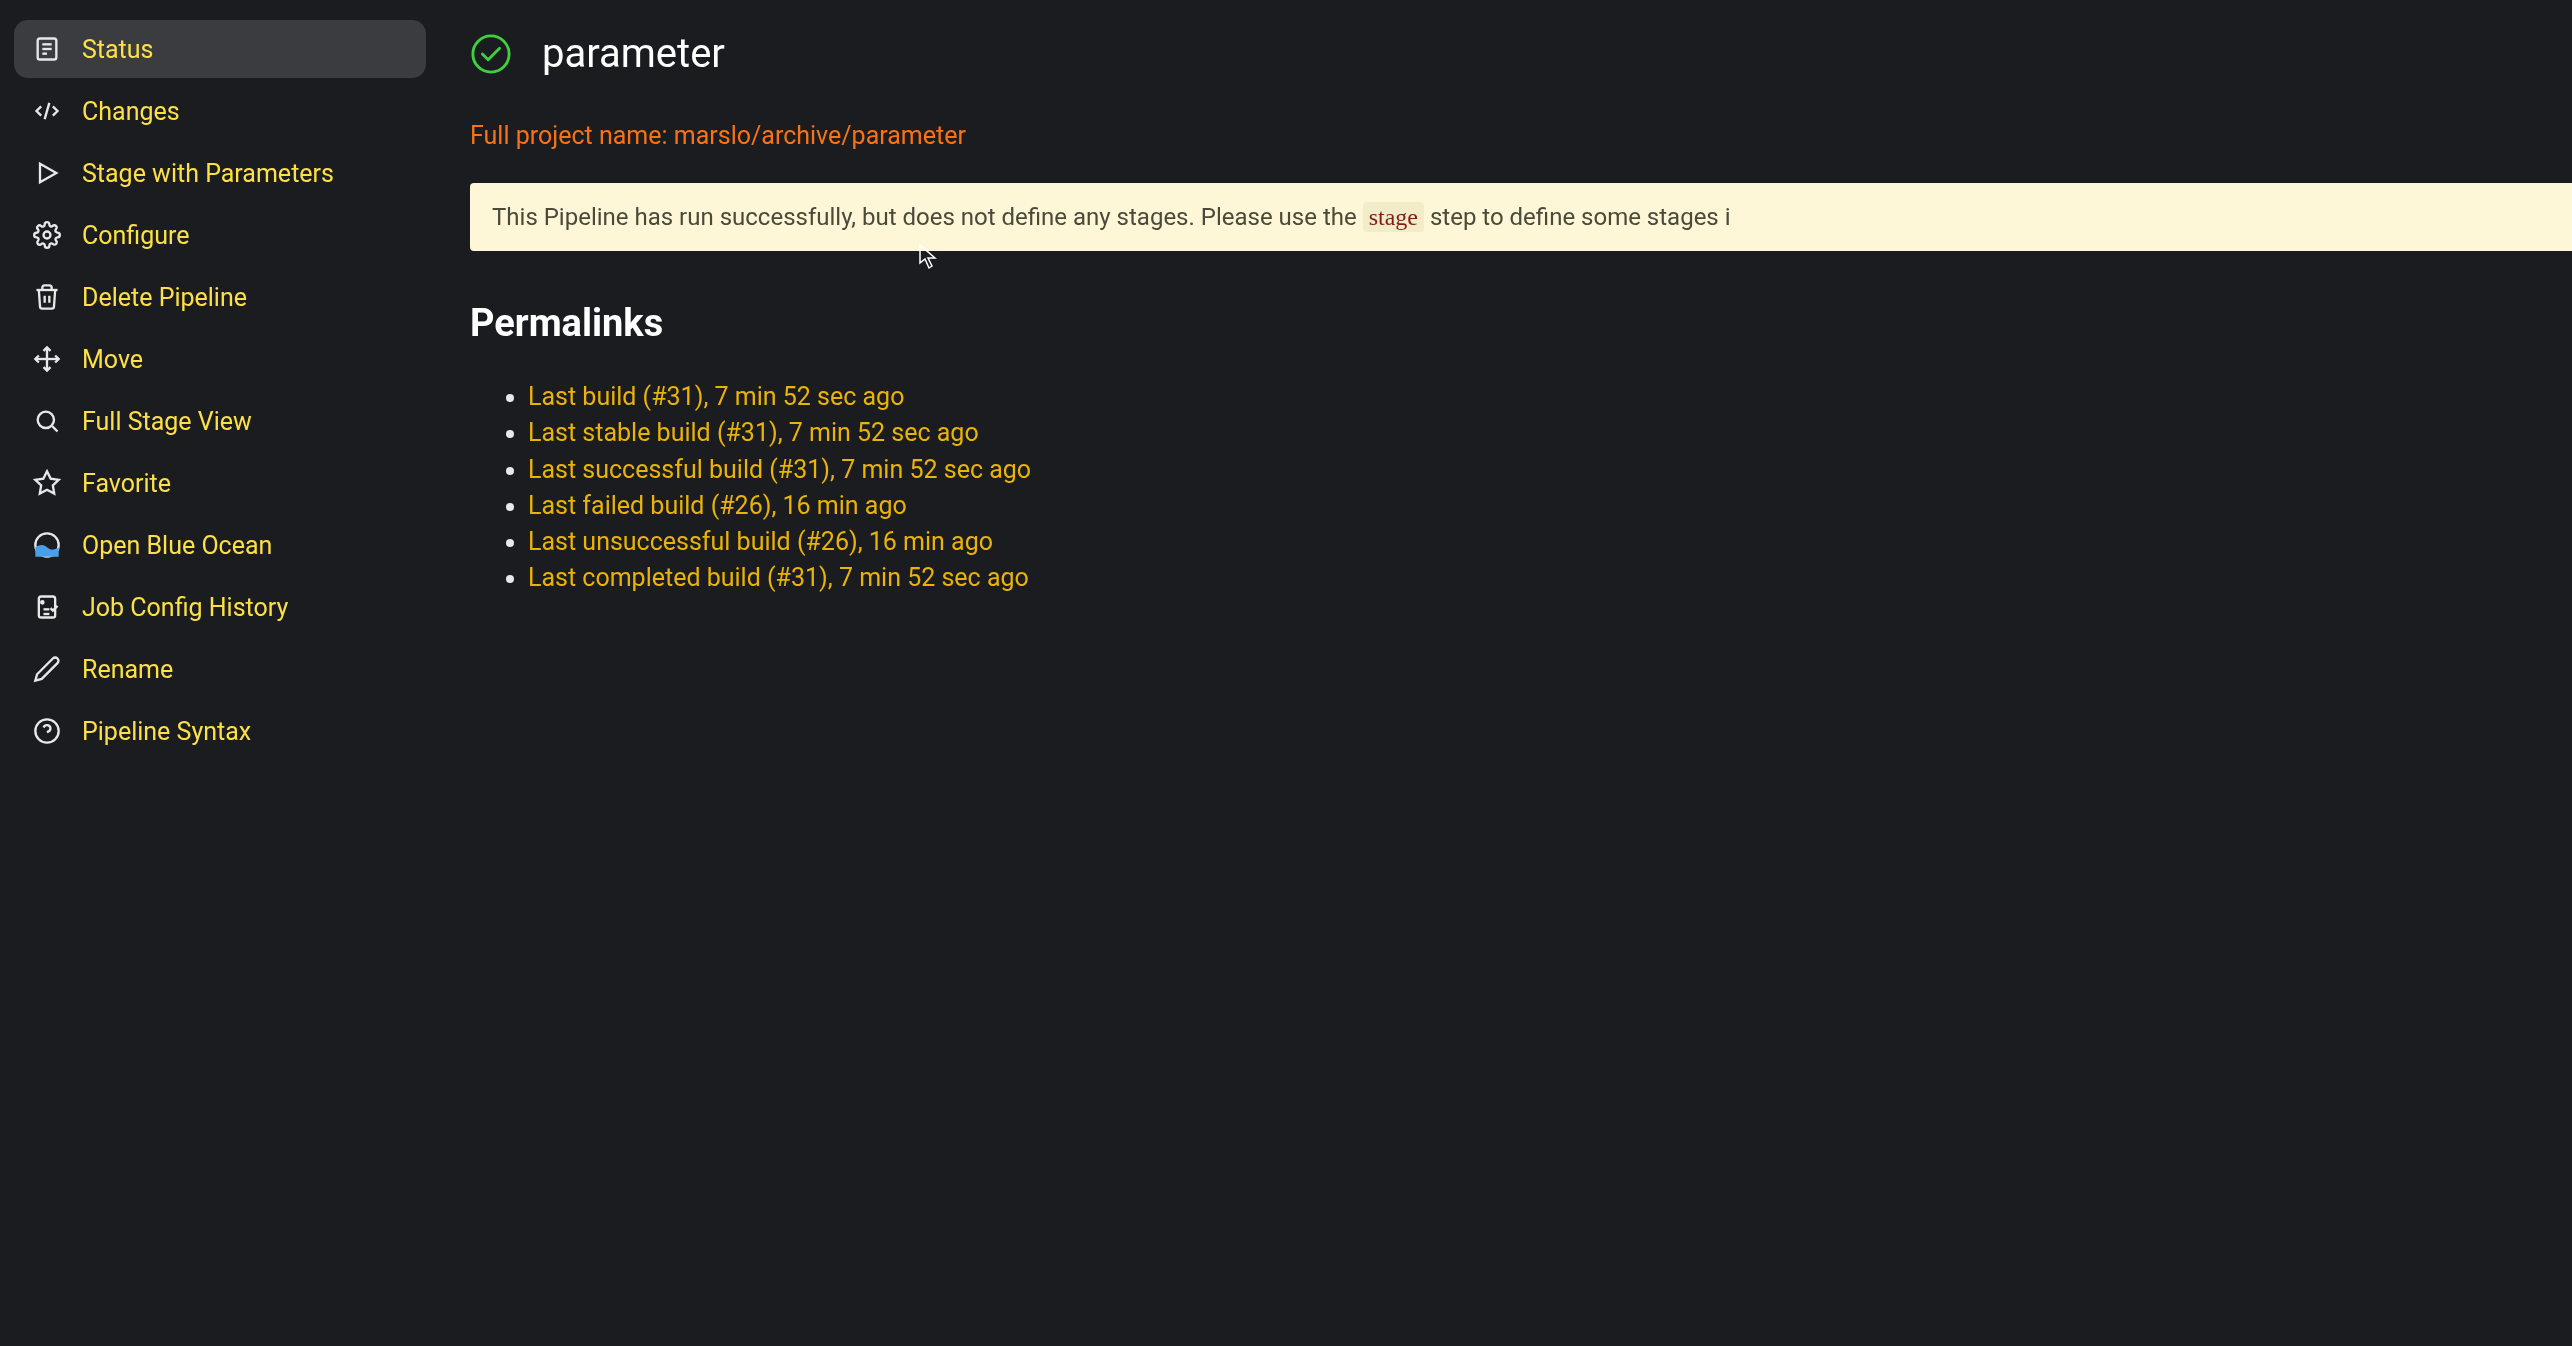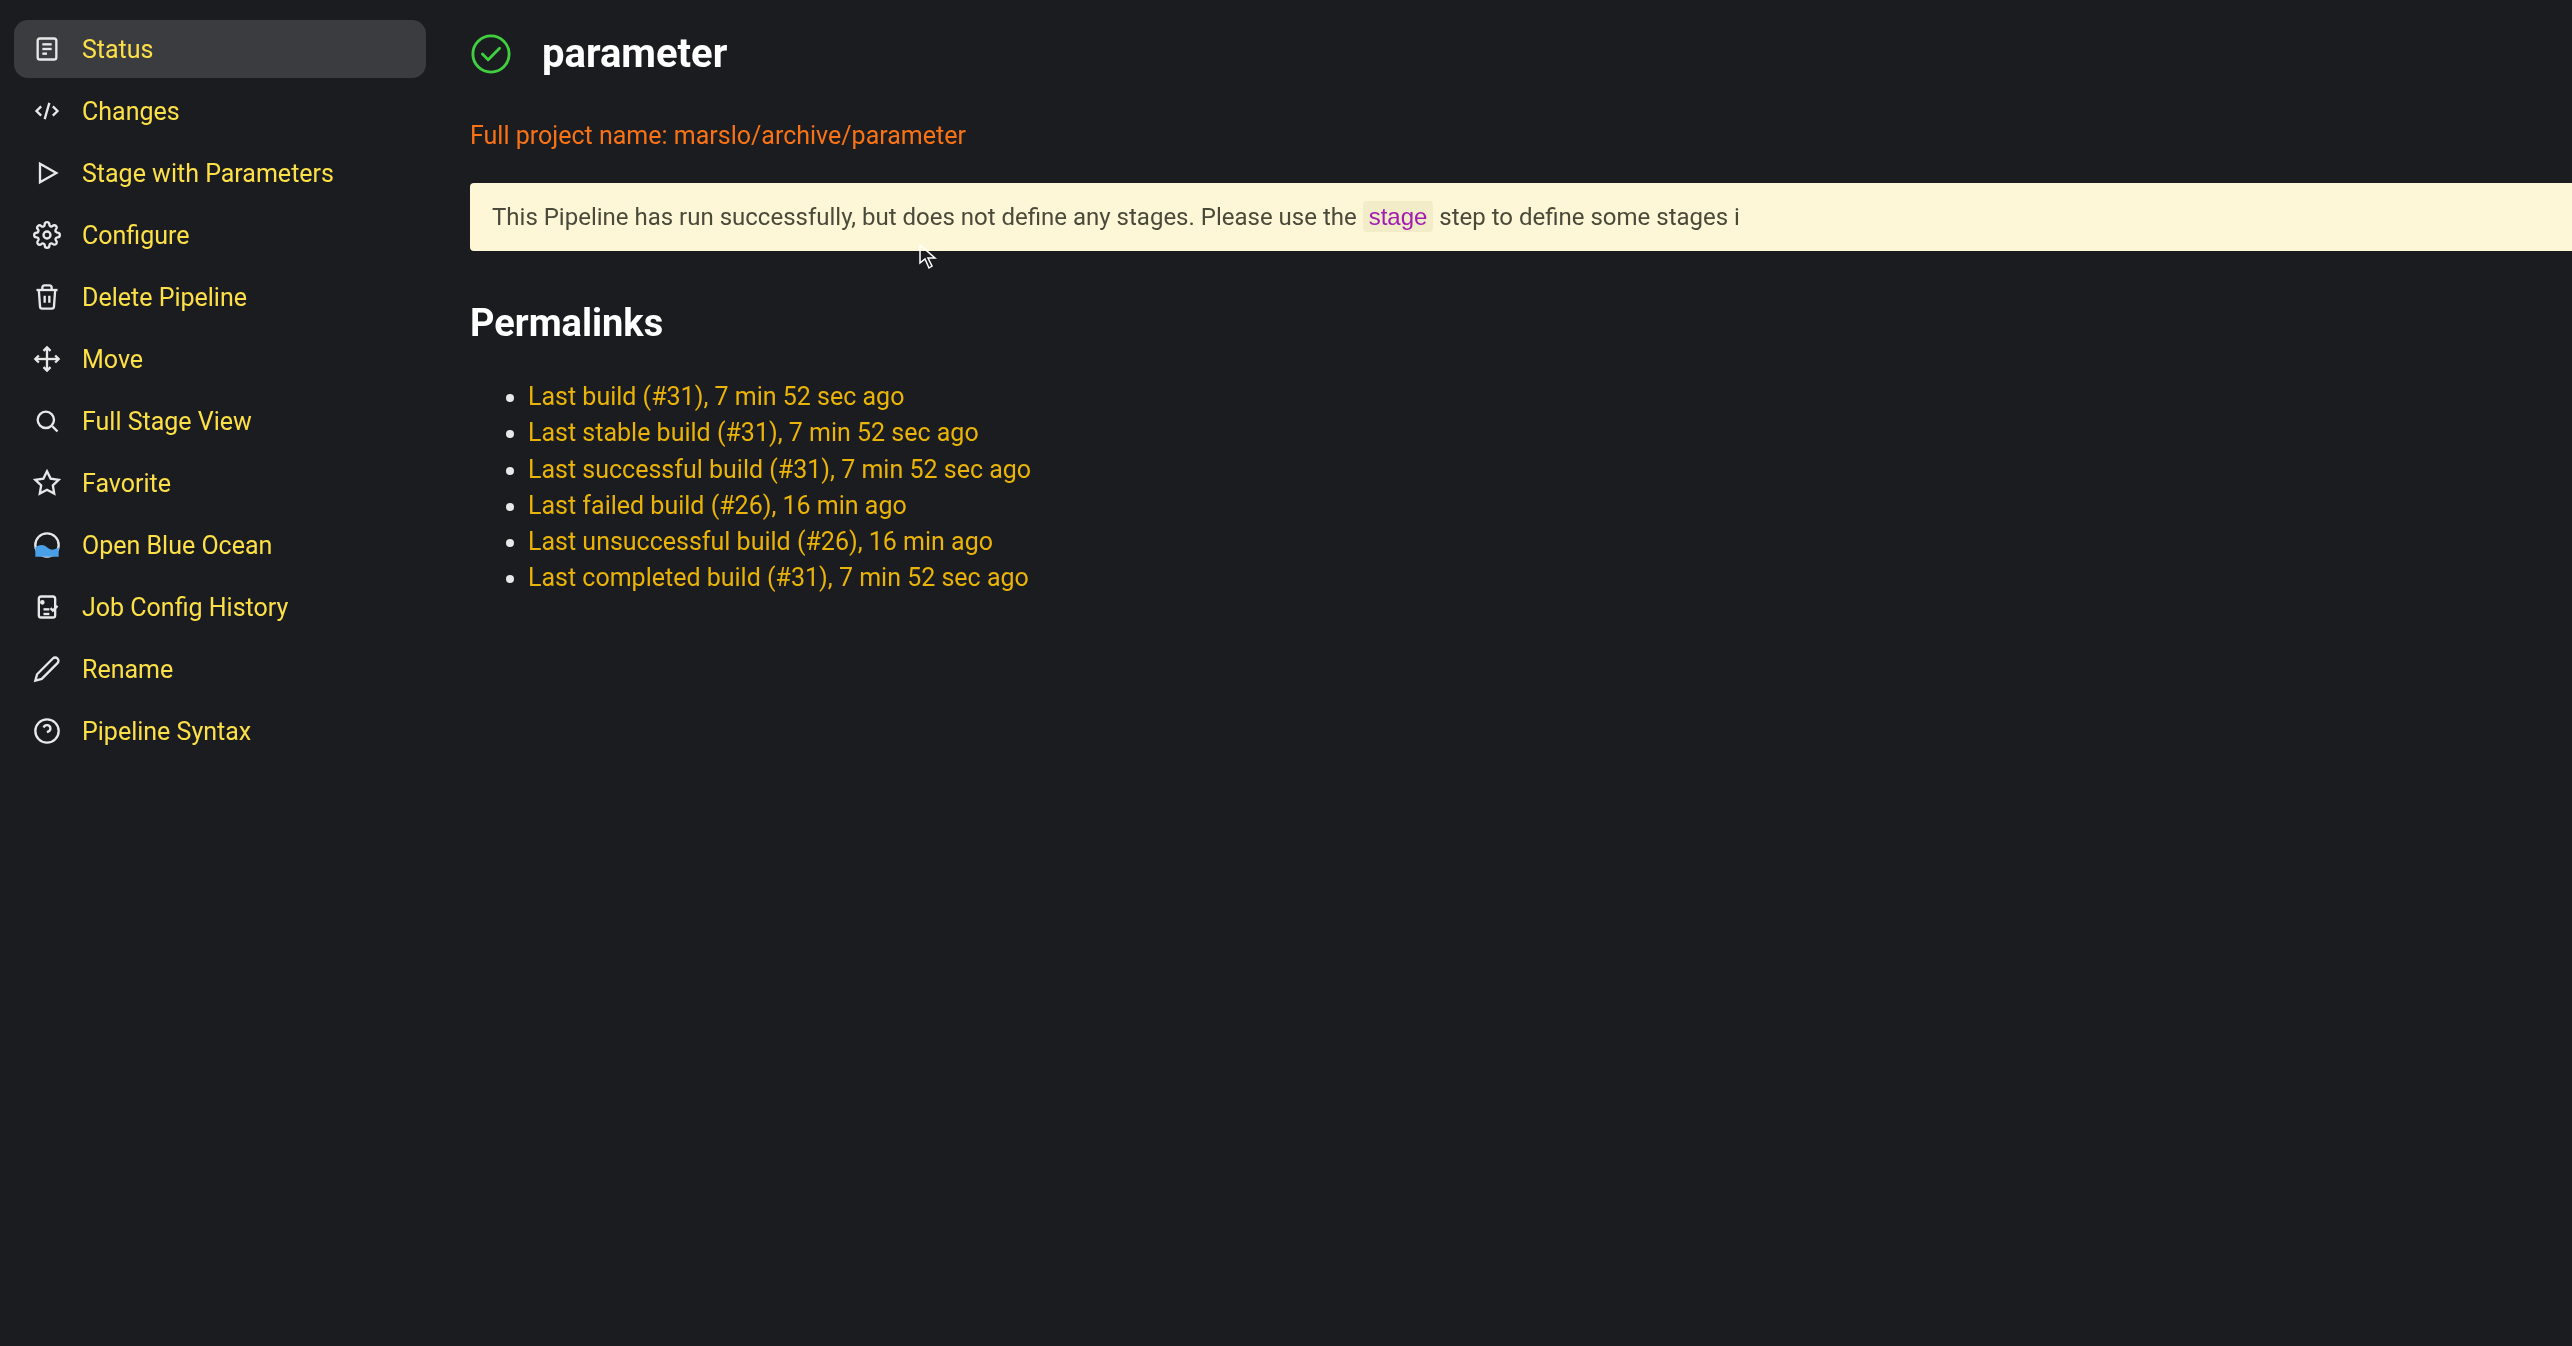--- a/index.html
+++ b/index.html
@@ -64,21 +64,21 @@
     .status-circle {
       width: 42px;
       height: 42px;
     }
     .status-circle svg {
       width: 42px;
       height: 42px;
     }
     .page-title {
       font-size: 40px;
-      font-weight: 700;
+      font-weight: 400;
       color: #fff;
     }
     .fullname {
       font-size: 25px;
       color: #f97316;
       margin-bottom: 33px;
     }
     .section-title {
       font-size: 38px;
       font-weight: 700;
@@ -90,24 +90,24 @@
       color: #4a4a3a;
       padding: 20px 22px;
       font-size: 24px;
       border-radius: 4px 0 0 4px;
       margin-bottom: 50px;
       white-space: nowrap;
       overflow: hidden;
     }
     .info-box .code {
       background: #f2ecc9;
-      color: #a21caf;
+      color: #7f1d1d;
       padding: 2px 6px;
       border-radius: 4px;
-      font-family: Liberation Sans, sans-serif;
+      font-family: Liberation Serif, serif;
     }
     .permalinks ul {
       list-style: disc;
       padding-left: 58px;
       margin-top: 8px;
     }
     .permalinks li {
       font-size: 25px;
       line-height: 1.45;
       color: #e8e8e8;

